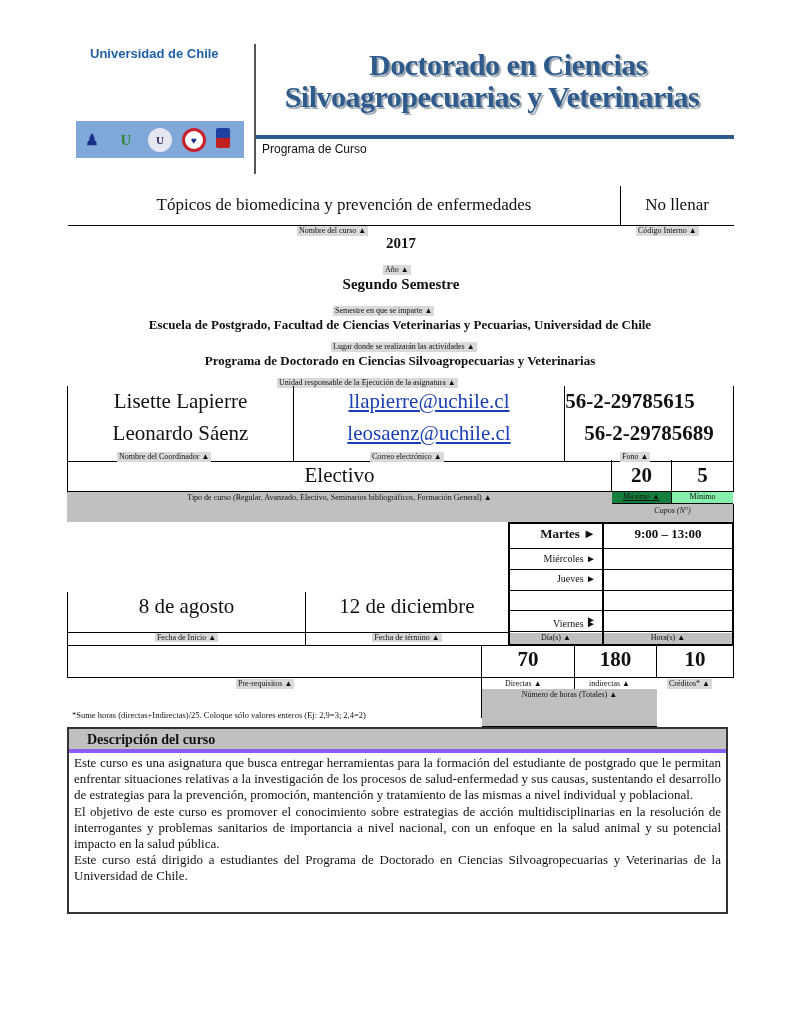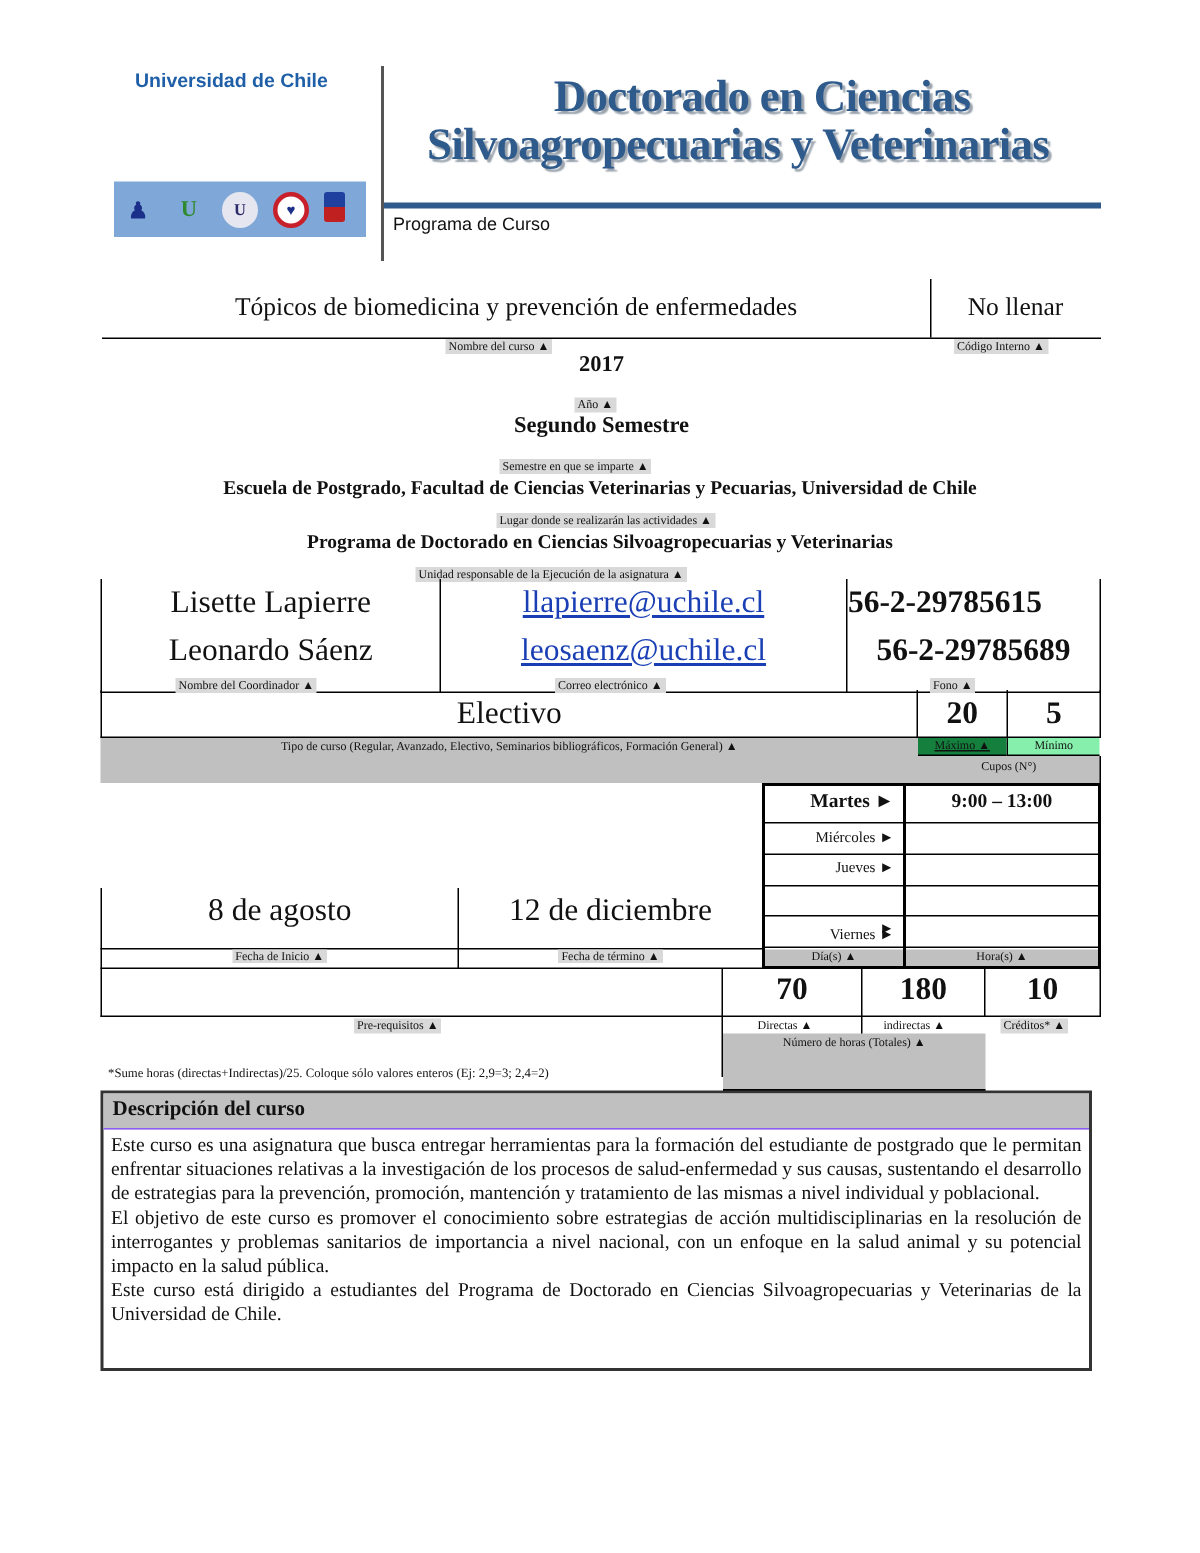--- a/index.html
+++ b/index.html
@@ -3,21 +3,21 @@
 <meta charset="utf-8">
 <style>
   html, body { margin: 0; padding: 0; background: #ffffff; }
   body { width: 800px; height: 1035px; position: relative; overflow: hidden;
          font-family: "Liberation Serif", "DejaVu Serif", serif; color: #111; }
   .abs { position: absolute; }
   .sans { font-family: "Liberation Sans", "DejaVu Sans", sans-serif; }
   .lbl { position: absolute; font-size: 8px; background: #d9d9d9; padding: 0 2px; line-height: 10px; white-space: nowrap; }
   .ctr { text-align: center; }
   .bl { border-left: 1px solid #000; }
-  .br { border-right: 1px solid #000; }
+  .br { border-right: 1px solid #000; font-style: italic; }
   .bb { border-bottom: 1px solid #000; }
   .gray { background: #c0c0c0; }
   .title-line { font-size: 30px; color: #2f5b8c; text-shadow: 2px 2px 1px #9aa3ad; font-weight: bold; letter-spacing: -0.5px; white-space: nowrap; }
   .logo { position: absolute; top: 7px; width: 24px; height: 24px; display: flex; align-items: center; justify-content: center; font-size: 15px; font-weight: bold; border-radius: 50%; }
   .big { font-size: 21px; }
   .link { color: #1a3fb5; text-decoration: underline; }
   .daycell { position: absolute; left: 510px; width: 92px; text-align: right; font-size: 10px; padding-right: 6px; box-sizing: border-box; }
   .desc p { margin: 0; }
 </style>
 </head>
@@ -127,19 +127,19 @@
 
 <span class="lbl" style="left:236px;top:679px;">Pre-requisitos ▲</span>
 <span class="lbl" style="left:503px;top:679px;background:#fff;">Directas ▲</span>
 <span class="lbl" style="left:587px;top:679px;background:#fff;">indirectas ▲</span>
 <span class="lbl" style="left:667px;top:679px;">Créditos* ▲</span>
 <div class="abs gray bb" style="left:482px;top:689px;width:175px;height:39px;font-size:8px;text-align:center;box-sizing:border-box;padding-top:1px;border-bottom:2px solid #000;">Número de horas (Totales) ▲</div>
 
 <div class="abs" style="left:72px;top:710px;font-size:8.5px;">*Sume horas (directas+Indirectas)/25. Coloque sólo valores enteros (Ej: 2,9=3; 2,4=2)</div>
 
 <div class="abs" style="left:67px;top:727px;width:661px;height:187px;border:2px solid #333;box-sizing:border-box;">
-  <div class="gray" style="height:24px;border-bottom:1px solid #8b5cf6;padding:3px 6px;box-sizing:border-box;font-size:14px;font-weight:bold;">Descripción del curso</div>
+  <div class="gray" style="height:24px;border-bottom:4px solid #8b5cf6;padding:3px 18px;box-sizing:border-box;font-size:14px;font-weight:bold;">Descripción del curso</div>
   <div class="desc" style="padding:2px 5px;font-size:13px;line-height:16.2px;text-align:justify;">
     <p>Este curso es una asignatura que busca entregar herramientas para la formación del estudiante de postgrado que le permitan enfrentar situaciones relativas a la investigación de los procesos de salud-enfermedad y sus causas, sustentando el desarrollo de estrategias para la prevención, promoción, mantención y tratamiento de las mismas a nivel individual y poblacional.</p>
     <p>El objetivo de este curso es promover el conocimiento sobre estrategias de acción multidisciplinarias en la resolución de interrogantes y problemas sanitarios de importancia a nivel nacional, con un enfoque en la salud animal y su potencial impacto en la salud pública.</p>
     <p>Este curso está dirigido a estudiantes del Programa de Doctorado en Ciencias Silvoagropecuarias y Veterinarias de la Universidad de Chile.</p>
   </div>
 </div>
 
 </body></html>

